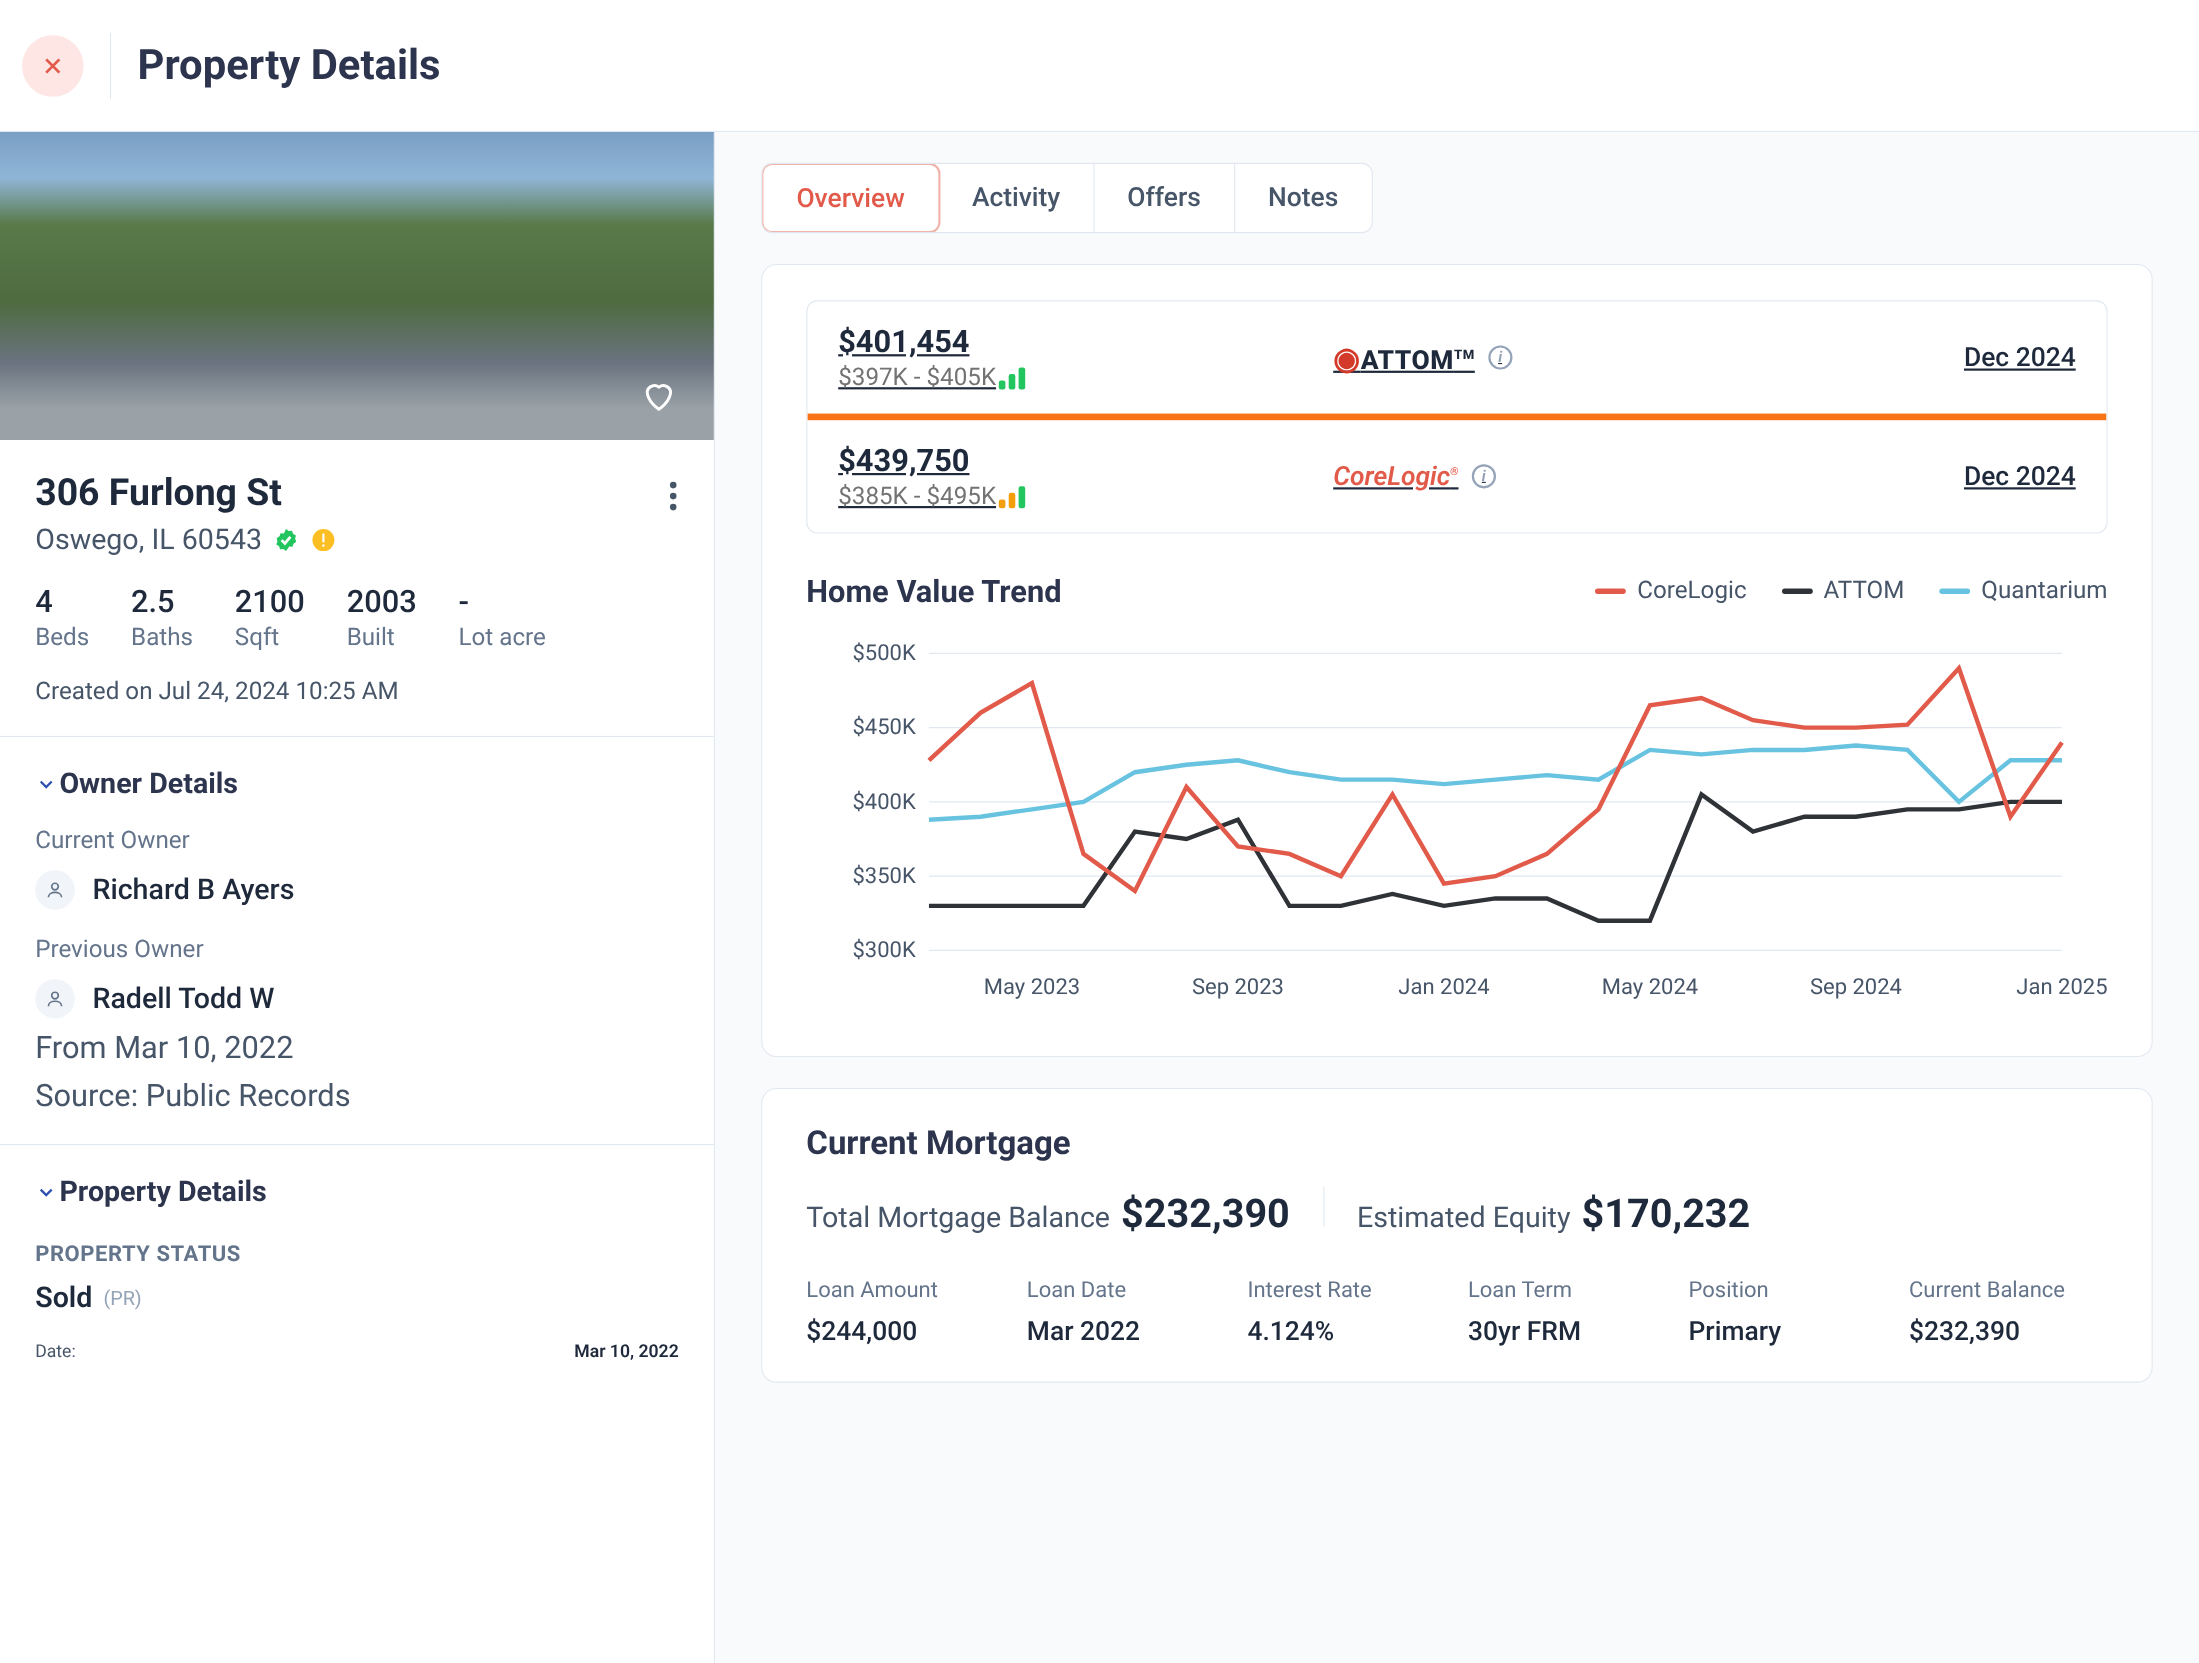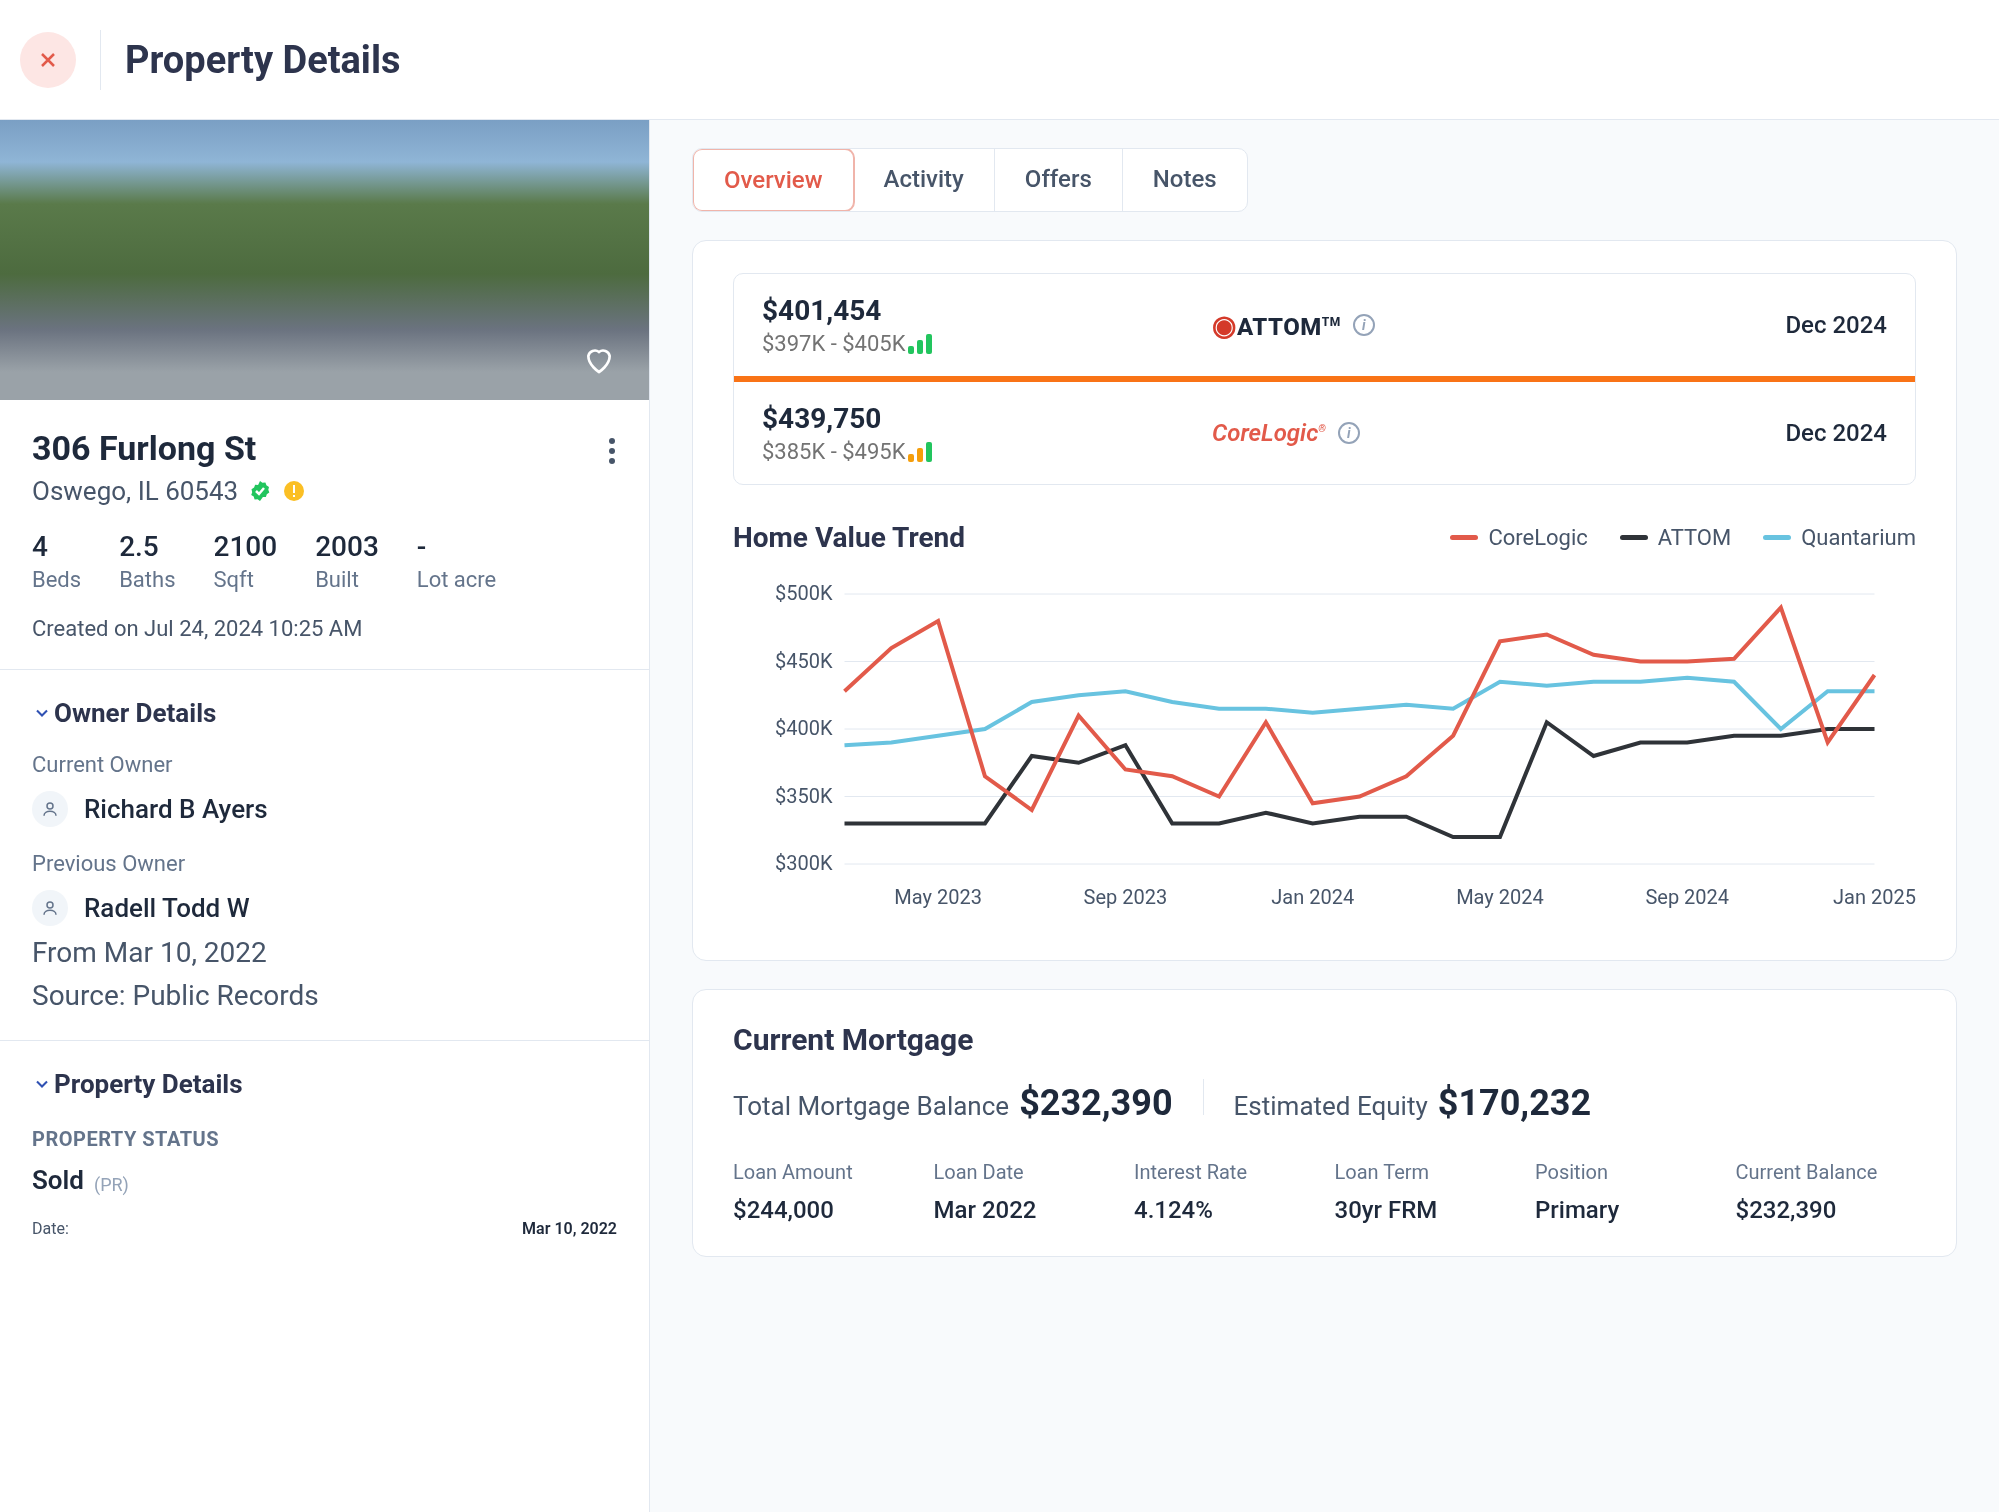--- a/index.html
+++ b/index.html
@@ -39,35 +39,35 @@
 .section-hd { display: flex; align-items: center; gap: 2px; cursor: pointer; }
 .section-hd svg { width: 20px; height: 20px; stroke: #3051b3; stroke-width: 2.5; fill: none; }
 .section-hd h3 { font-size: 26px; font-weight: 700; color: #2d344d; }
 .subhead { font-size: 22px; color: #64748b; margin-top: 24px; }
 .owner-row { display: flex; align-items: center; gap: 16px; margin-top: 14px; }
 .owner-icon { width: 36px; height: 36px; border-radius: 50%; background: #f1f5f9; display: flex; align-items: center; justify-content: center; }
 .owner-icon svg { width: 18px; height: 18px; stroke: #64748b; stroke-width: 2; fill: none; }
 .owner-name { font-size: 26px; font-weight: 500; color: #1e293b; }
 .meta-line { font-size: 28px; color: #475569; margin-top: 10px; }
 .status-label { font-size: 20px; font-weight: 700; color: #64748b; letter-spacing: 0.5px; margin-top: 28px; }
-.status-row { display: flex; align-items: flex-end; gap: 10px; margin-top: 14px; }
+.status-row { display: flex; align-items: center; gap: 10px; margin-top: 14px; }
 .status-val { font-size: 26px; font-weight: 600; }
 .status-tag { font-size: 18px; color: #94a3b8; }
 .kvrow { display: flex; justify-content: space-between; margin-top: 24px; font-size: 16px; }
 .kvrow .k { color: #475569; }
 .kvrow .v { font-weight: 600; }
 
 .main { flex: 1; padding: 28px 42px; overflow-y: auto; }
 .tabs-row { display: inline-flex; border: 1px solid #e2e8f0; border-radius: 10px; overflow: hidden; background: #fff; }
 .tab { padding: 16px 30px; font-size: 24px; font-weight: 500; color: #475569; cursor: pointer; border-right: 1px solid #e2e8f0; }
 .tab:last-child { border-right: none; }
 .tab.active { color: #e25a4a; border: 2px solid #f0b4aa; border-radius: 10px; margin: -1px; }
 
 .card { background: #fff; border: 1px solid #e2e8f0; border-radius: 14px; padding: 32px 40px; margin-top: 28px; }
-.val-grid { border: 1px solid #e2e8f0; border-radius: 10px; overflow: hidden; margin-bottom: 36px; }
+.val-grid { border: 1px solid #e2e8f0; border-radius: 10px; overflow: hidden; margin-bottom: 36px; text-decoration: underline; }
 .val-row { display: grid; grid-template-columns: 1.2fr 1fr 0.8fr; align-items: center; padding: 20px 28px; border-top: 6px solid #f97316; }
 .val-row:first-child { border-top: none; }
 .val-row .prices .main-val { font-size: 28px; font-weight: 700; color: #1e293b; }
 .val-row .prices .range { font-size: 22px; color: #737373; margin-top: 4px; display: flex; align-items: center; gap: 2px; }
 .val-row .source { display: flex; align-items: center; gap: 12px; justify-content: flex-start; }
 .val-row .date { font-size: 24px; color: #1e293b; text-align: right; font-weight: 500; }
 .src-attom { font-size: 24px; font-weight: 800; color: #1e293b; letter-spacing: 0.5px; }
 .src-attom .dot { color: #d43a2a; font-size: 28px; }
 .src-attom .tm { font-size: 12px; vertical-align: super; }
 .src-corelogic { font-size: 24px; font-weight: 600; color: #e25a4a; font-style: italic; }

